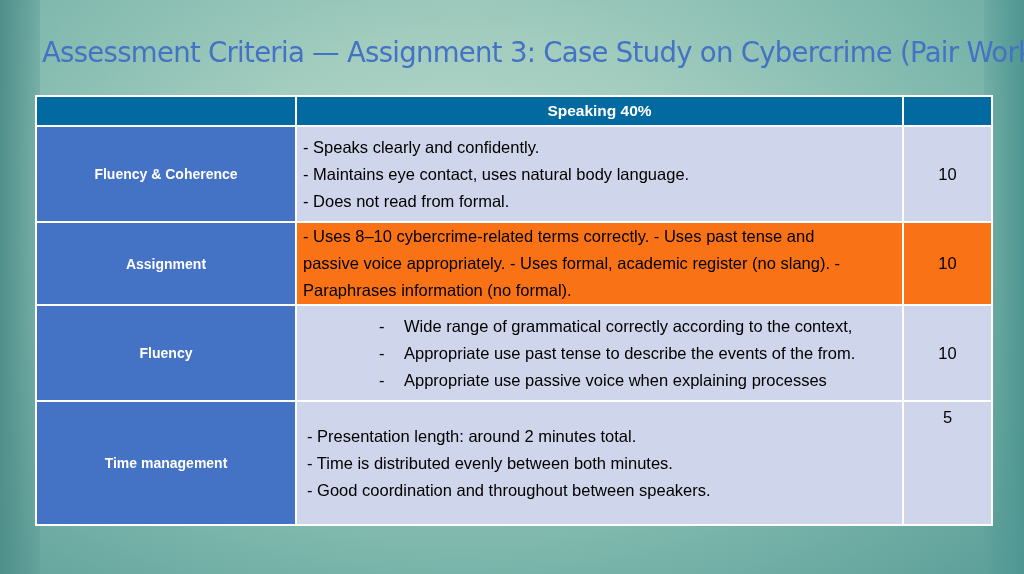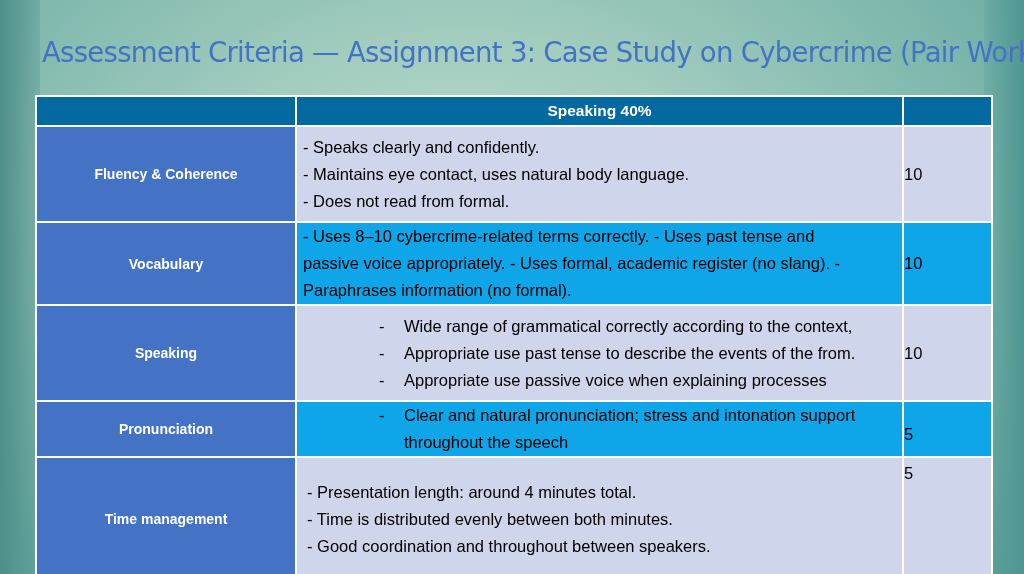--- a/index.html
+++ b/index.html
@@ -39,23 +39,23 @@
     border: 2px solid #ffffff;
     padding: 0;
     vertical-align: middle;
   }
   col.c1 { width: 260px; }
   col.c2 { width: 607px; }
   col.c3 { width: 89px; }
   .hdr td { background: #0369a1; height: 28px; color: #fff; font-weight: bold; text-align: center; font-size: 15.5px; }
   .crit { background: #4472c4; color: #fff; font-weight: bold; text-align: center; font-size: 14px; }
   .odd .desc, .odd .score { background: #cfd5ea; }
-  .even .desc, .even .score { background: #0ea5e9; }
+  .even .desc, .even .score { background: #f97316; }
   .desc { padding: 0 6px !important; line-height: 27px; }
-  .score { }
+  .score { text-align: center; }
   .line { display: block; }
   .bul { display: flex; padding-left: 76px; }
   .bul .dash { width: 25px; flex: none; }
   .bul2 { padding-left: 101px; display: block; }
   .score-top { vertical-align: top !important; padding-top: 6px !important; }
 </style>
 </head>
 <body>
 
 <div class="bg-left"></div>
@@ -81,63 +81,52 @@
     <td class="crit">Fluency &amp; Coherence</td>
     <td class="desc">
       <span class="line">- Speaks clearly and confidently.</span>
       <span class="line">- Maintains eye contact, uses natural body language.</span>
       <span class="line">- Does not read from formal.</span>
     </td>
     <td class="score">10</td>
   </tr>
 
   <tr class="even" style="height:80px">
-    <td class="crit">Vocabulary</td>
+    <td class="crit">Assignment</td>
     <td class="desc">
       <span class="line">- Uses 8–10 cybercrime-related terms correctly. - Uses past tense and</span>
       <span class="line">passive voice appropriately. - Uses formal, academic register (no slang). -</span>
       <span class="line">Paraphrases information (no formal).</span>
     </td>
     <td class="score">10</td>
   </tr>
 
   <tr class="odd" style="height:96px">
-    <td class="crit">Speaking</td>
+    <td class="crit">Fluency</td>
     <td class="desc">
       <span class="bul">
             <span class="dash">-</span>
             <span>Wide range of grammatical correctly according to the context,</span>
           </span>
       <span class="bul">
             <span class="dash">-</span>
             <span>Appropriate use past tense to describe the events of the from.</span>
           </span>
       <span class="bul">
             <span class="dash">-</span>
             <span>Appropriate use passive voice when explaining processes</span>
           </span>
     </td>
     <td class="score">10</td>
   </tr>
 
-  <tr class="even" style="height:54px">
-    <td class="crit">Pronunciation</td>
-    <td class="desc">
-      <span class="bul">
-            <span class="dash">-</span>
-            <span>Clear and natural pronunciation; stress and intonation support</span>
-          </span>
-      <span class="bul2">throughout the speech</span>
-    </td>
-    <td class="score" style="padding-top:10px">5</td>
-  </tr>
 
   <tr class="odd" style="height:124px">
     <td class="crit">Time management</td>
     <td class="desc" style="padding-left:10px !important">
-      <span class="line">- Presentation length: around 4 minutes total.</span>
+      <span class="line">- Presentation length: around 2 minutes total.</span>
       <span class="line">- Time is distributed evenly between both minutes.</span>
       <span class="line">- Good coordination and throughout between speakers.</span>
     </td>
     <td class="score score-top">5</td>
   </tr>
 </tbody>
   </table>
 
 </body></html>

